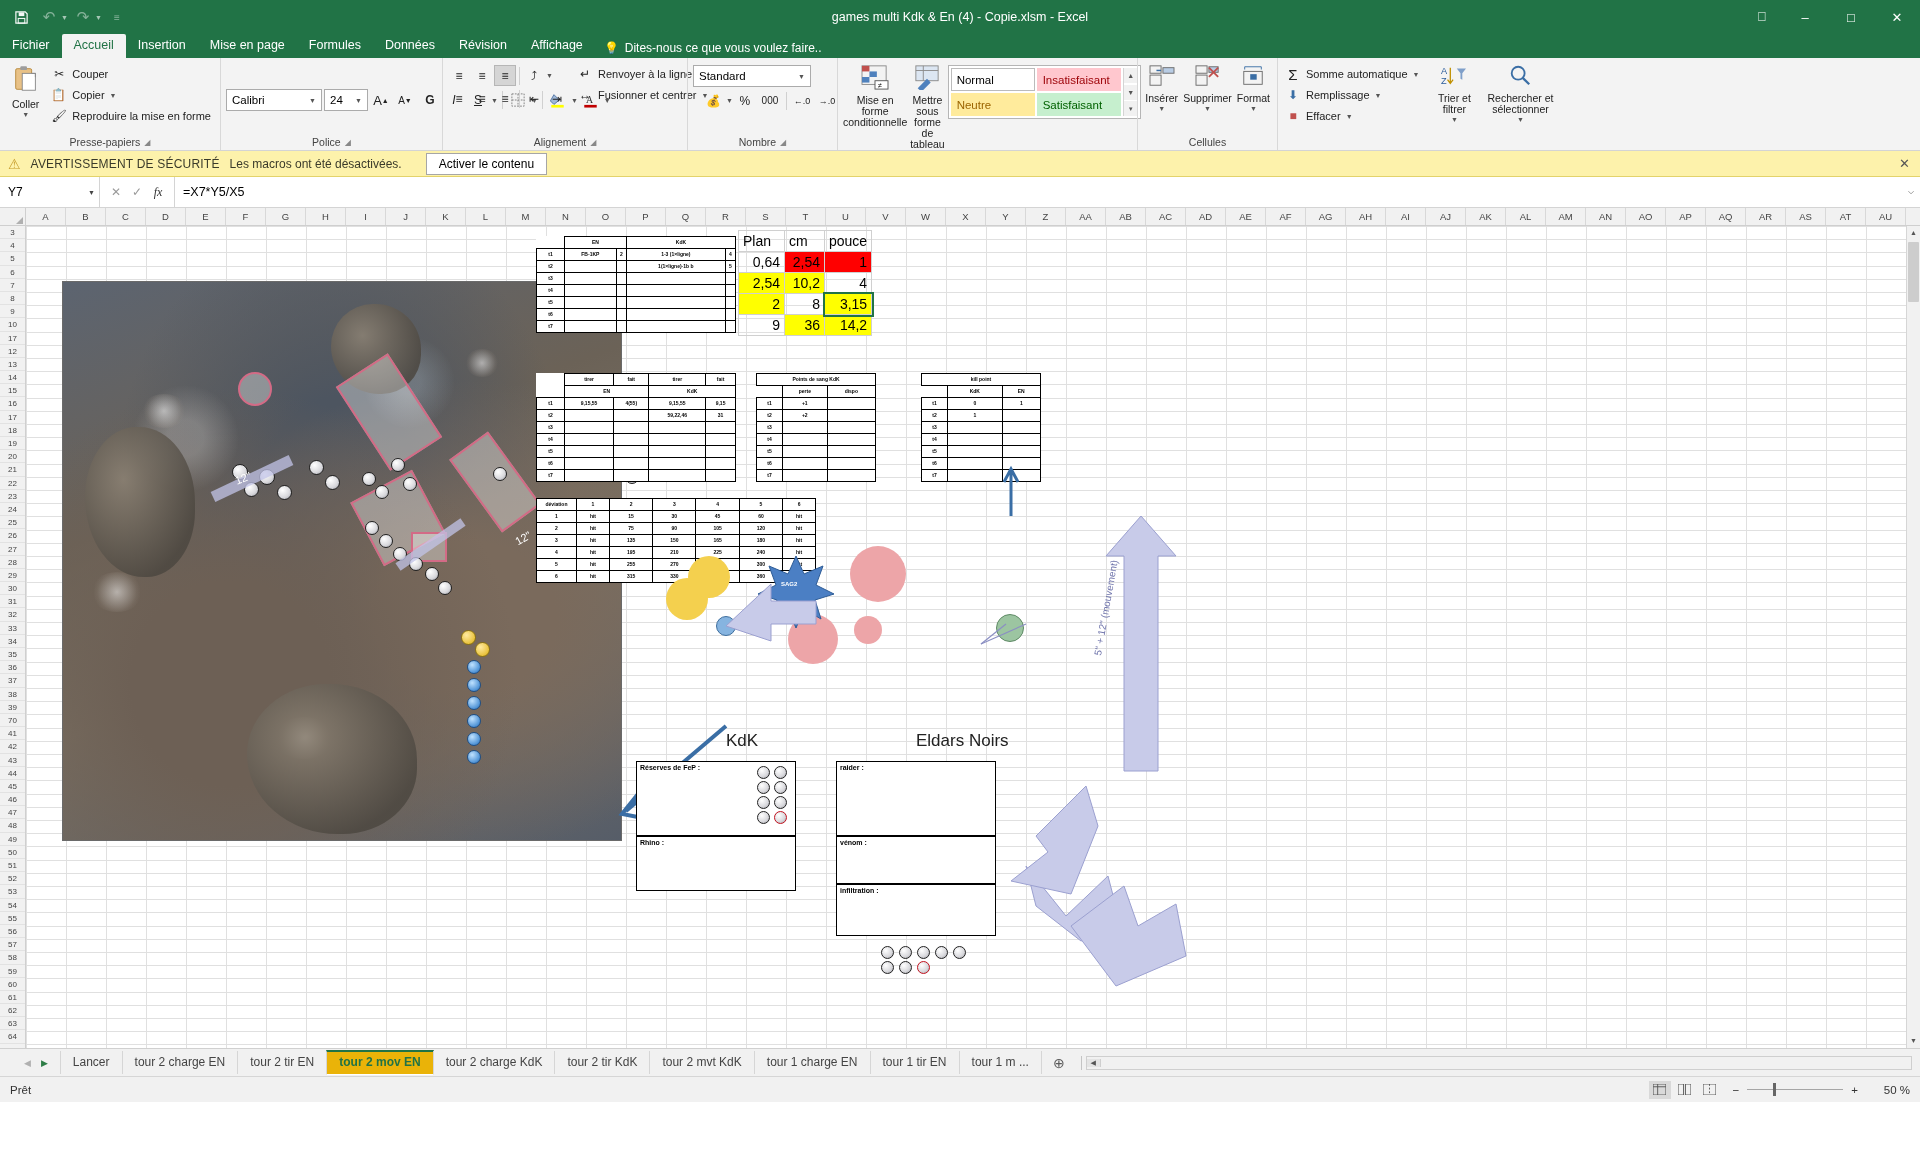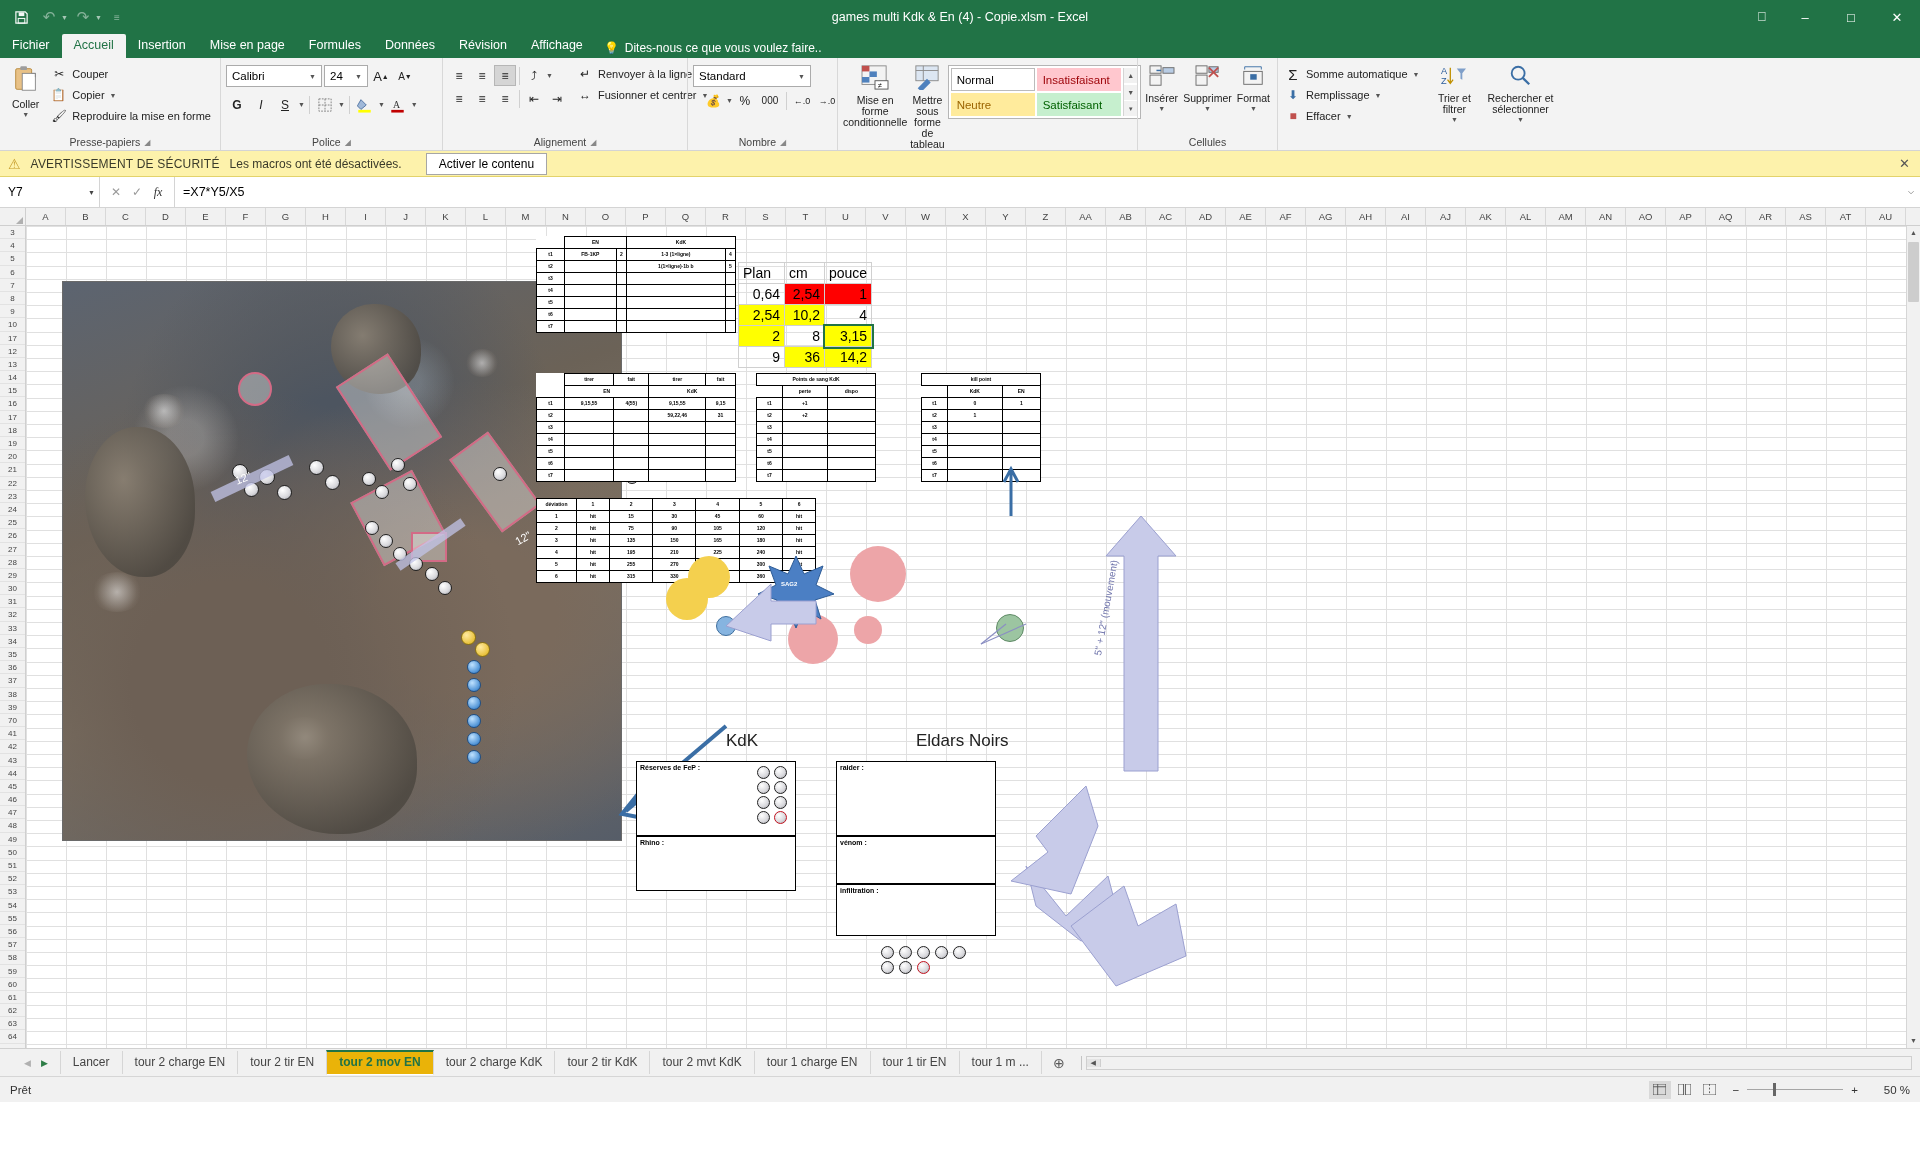--- a/index.html
+++ b/index.html
@@ -372,21 +372,21 @@
           </div>
         </div>
       </div>
       <div class="grp-label">
         <span>Presse-papiers</span>
         <span class="dlg">◢</span>
       </div>
     </div>
 
     <div class="grp" style="width:222px">
-      <div class="grp-body" style="flex-direction:column; align-items:flex-start">
+      <div class="grp-body" style="flex-direction:row; align-items:center">
         <div class="fontrow1">
           <div class="combo fname">
             <span class="cv">Calibri</span>
             <span class="cc">▼</span>
           </div>
           <div class="combo fsize">
             <span class="cv">24</span>
             <span class="cc">▼</span>
           </div>
           <div class="ibtn">
@@ -878,21 +878,21 @@
           <tr>
                 <td>t7</td>
                 <td></td>
                 <td></td>
                 <td></td>
                 <td></td>
               </tr>
         </tbody>
           </table>
 
-        <table class="planTable" style="left:712px;top:36px">
+        <table class="planTable" style="left:712px;top:4px">
           <tbody>
               <tr>
             <td class="h" style="width:46px">Plan</td>
             <td class="h" style="width:40px">cm</td>
             <td class="h" style="width:46px">pouce</td>
           </tr>
           <tr>
             <td>0,64</td>
             <td class="red">2,54</td>
             <td class="red">1</td>

